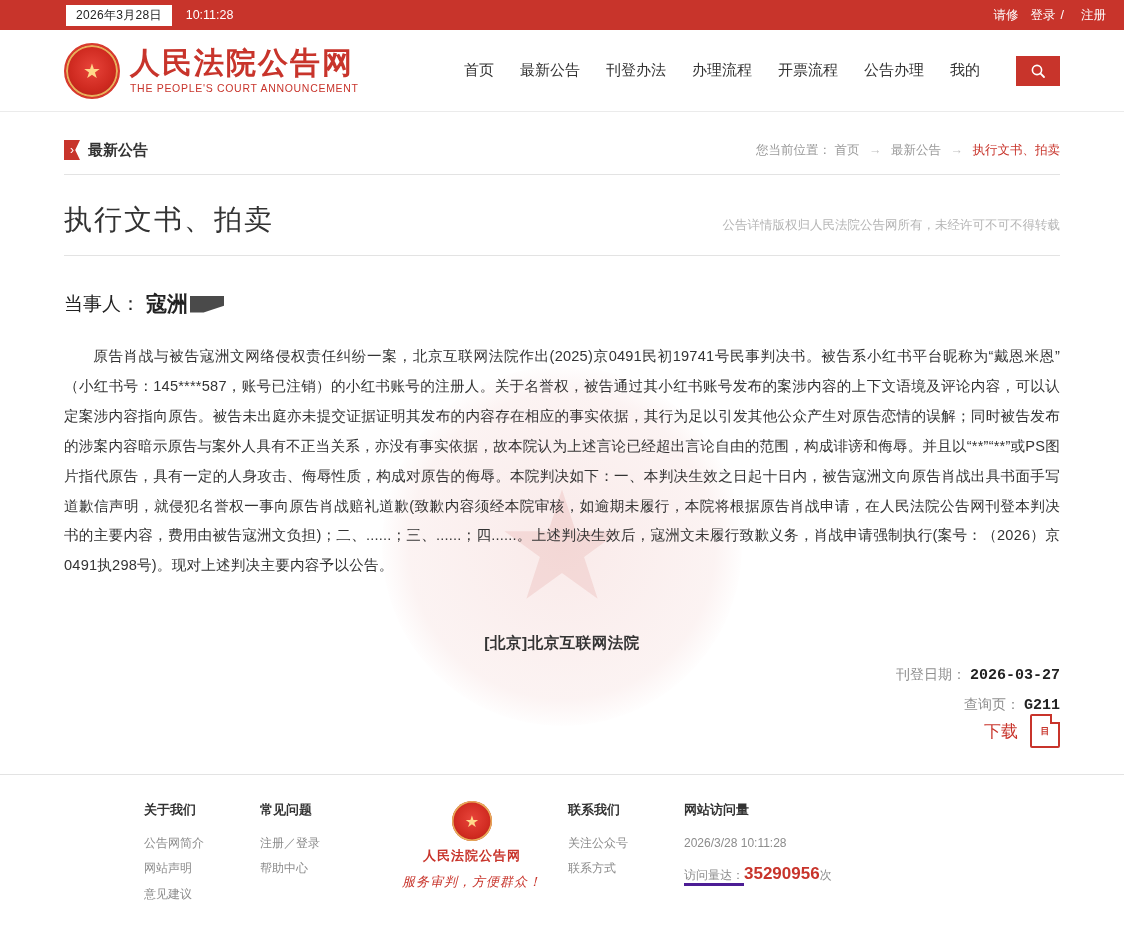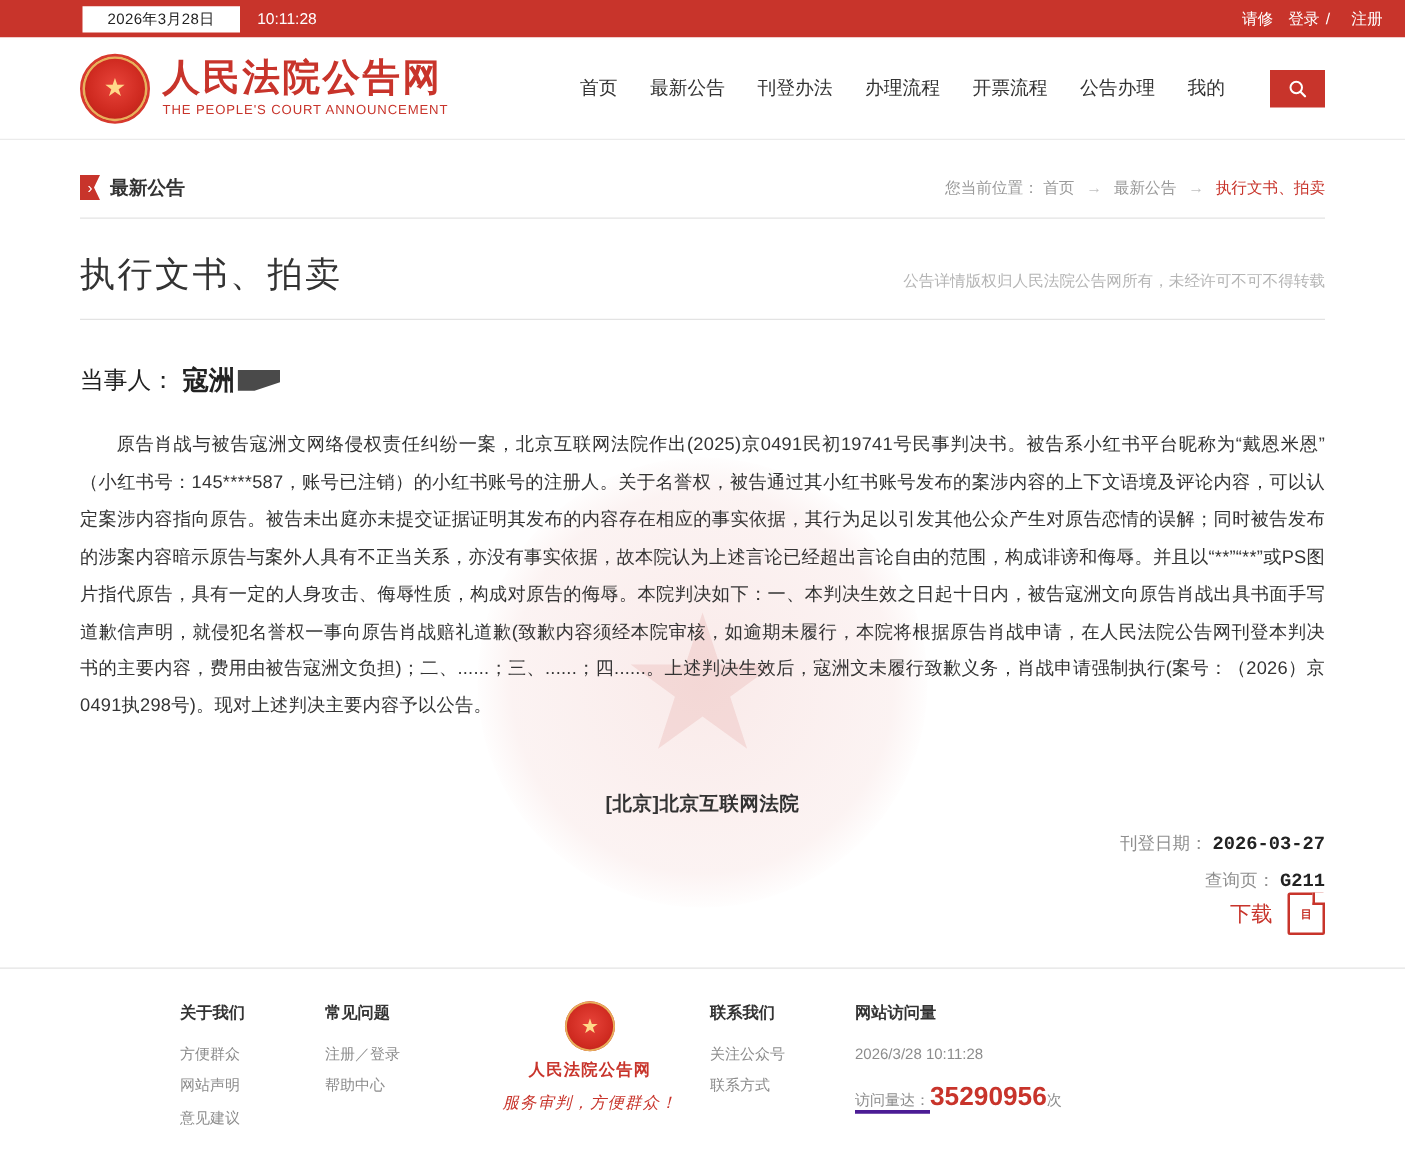--- a/index.html
+++ b/index.html
@@ -24,21 +24,21 @@
     align-items: center;
     color: #ffffff;
     font-size: 12.5px;
     padding: 0 18px;
     box-sizing: border-box;
   }
   .topbar .datebox {
     background: #ffffff;
     color: #222222;
     font-size: 12px;
-    padding: 2px 20px;
+    padding: 2px 10px;
     margin-left: 48px;
     letter-spacing: 0.3px;
   }
   .topbar .timetext {
     margin-left: 14px;
     color: #ffffff;
     font-size: 12.5px;
   }
   .topbar .spacer { flex: 1; }
   .topbar .tlink { color: #ffffff; text-decoration: none; margin-left: 12px; font-size: 12.5px; }
@@ -324,21 +324,21 @@
     font-size: 13px;
     color: #c8342b;
     font-family: "Liberation Serif", "DejaVu Serif", serif;
     font-style: italic;
     letter-spacing: 1px;
   }
   .fcol .statline { font-size: 12px; color: #8c8c8c; line-height: 2.1; }
   .fcol .statline .big {
     color: #c8342b;
     font-weight: bold;
-    font-size: 21px;
+    font-size: 17px;
   }
   .fcol .statline .underline {
     border-bottom: 3px solid #4c1d95;
     padding-bottom: 1px;
   }
 </style>
 </head>
 <body>
 
 <div id="page">
@@ -428,21 +428,21 @@
       <span class="dl-text">下载</span>
       <span class="pdf-icon">目</span>
     </div>
   </div>
 
   <div class="footer">
     <div class="footcols">
 
       <div class="fcol">
         <h4>关于我们</h4>
-        <a href="#">方便群众</a>
+        <a href="#">公告网简介</a>
         <a href="#">网站声明</a>
         <a href="#">意见建议</a>
       </div>
 
       <div class="fcol">
         <h4>常见问题</h4>
         <a href="#">注册／登录</a>
         <a href="#">帮助中心</a>
       </div>
 

